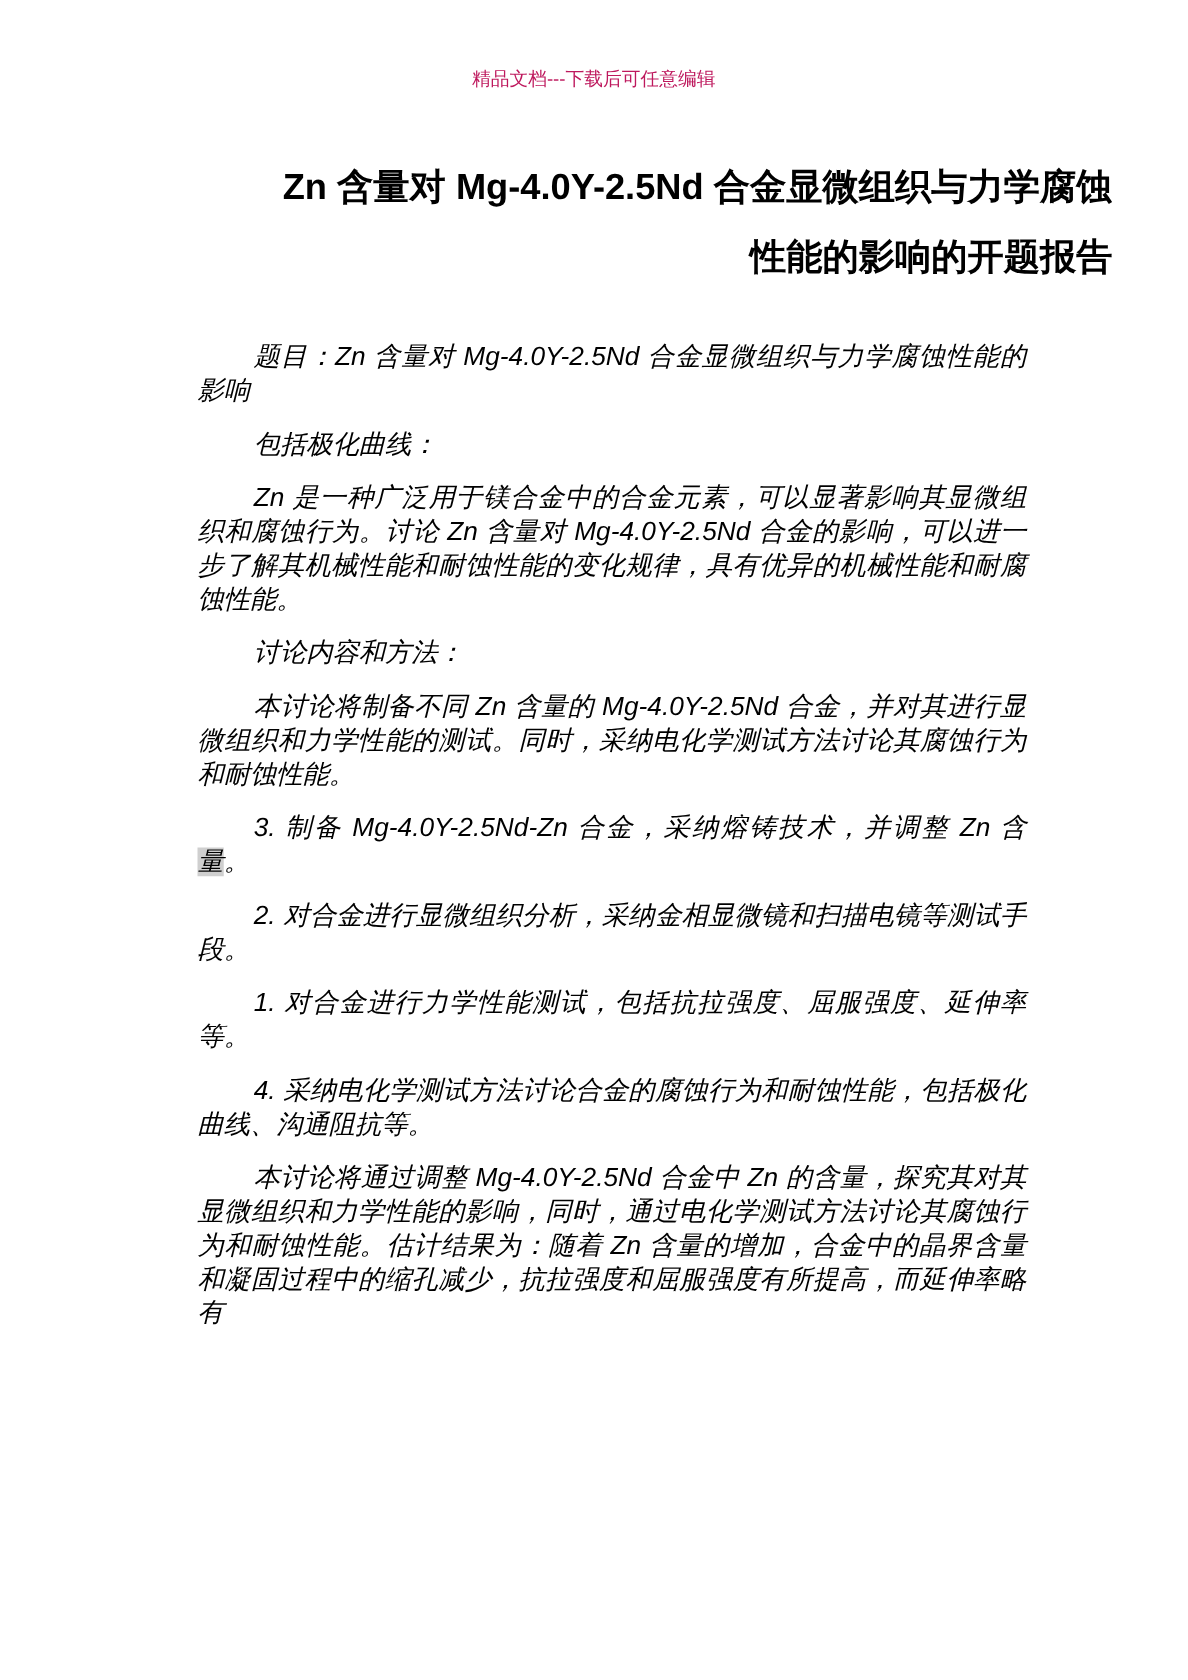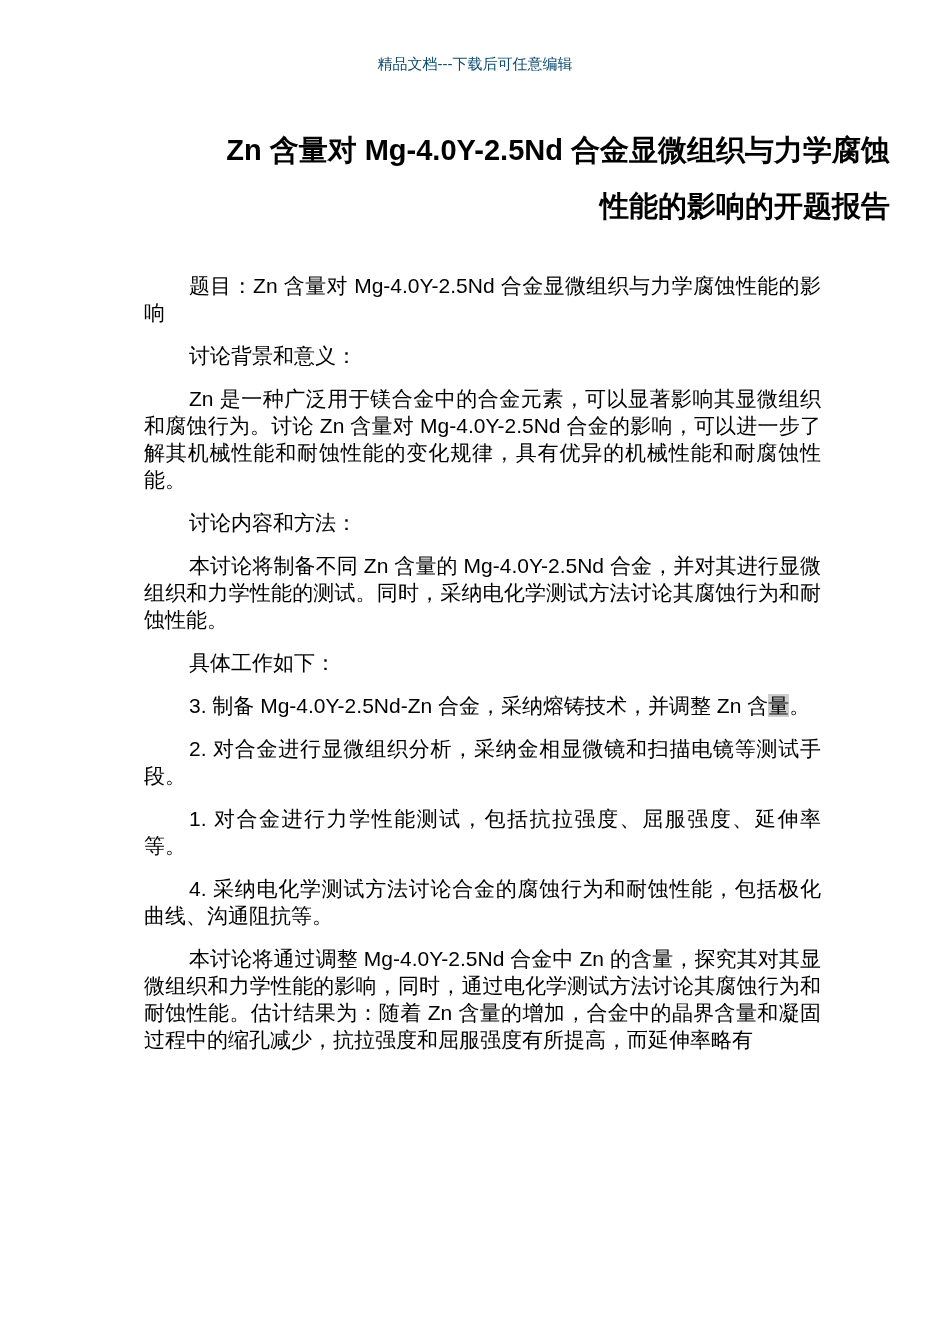--- a/index.html
+++ b/index.html
@@ -19,21 +19,21 @@
   .page {
     width: 950px;
     height: 1344px;
     background: #ffffff;
   }
   .header-note {
     padding-top: 54px;
     text-align: center;
     font-size: 15px;
     line-height: 20px;
-    color: #0c4a6e;
+    color: #be185d;
   }
   .doc-title {
     margin: 48px 60px 0 60px;
     text-align: right;
     font-size: 29px;
     font-weight: 700;
     line-height: 56px;
     color: #000000;
   }
   .doc-title .tline {
@@ -42,44 +42,44 @@
   }
   .content {
     margin: 38px 0 0 142px;
     width: 679px;
     font-size: 21px;
     line-height: 27px;
     text-align: justify;
     color: #000000;
   }
   .content p.para {
-    margin: 0 0 16px 2px;
+    margin: 0 0 16px 16px;
     text-indent: 45px;
+    font-style: italic;
   }
   .hl {
     background: var(--hl-color, #cfcfcf);
   }
 </style>
 </head>
 <body style="background: rgb(255, 255, 255); color: rgb(0, 0, 0);">
 
 <div class="page">
   <div class="header-note">精品文档---下载后可任意编辑</div>
 
   <div class="doc-title">
     <span class="tline">Zn 含量对 Mg-4.0Y-2.5Nd 合金显微组织与力学腐蚀</span>
     <span class="tline">性能的影响的开题报告</span>
   </div>
 
   <div class="content" id="paragraphs">
       <p class="para"><span>题目：Zn 含量对 Mg-4.0Y-2.5Nd 合金显微组织与力学腐蚀性能的影响</span></p>
-      <p class="para"><span>讨论背景和意义：</span></p>
+      <p class="para"><span>包括极化曲线：</span></p>
       <p class="para"><span>Zn 是一种广泛用于镁合金中的合金元素，可以显著影响其显微组织和腐蚀行为。讨论 Zn 含量对 Mg-4.0Y-2.5Nd 合金的影响，可以进一步了解其机械性能和耐蚀性能的变化规律，具有优异的机械性能和耐腐蚀性能。</span></p>
       <p class="para"><span>讨论内容和方法：</span></p>
       <p class="para"><span>本讨论将制备不同 Zn 含量的 Mg-4.0Y-2.5Nd 合金，并对其进行显微组织和力学性能的测试。同时，采纳电化学测试方法讨论其腐蚀行为和耐蚀性能。</span></p>
-      <p class="para"><span>具体工作如下：</span></p>
       <p class="para"><span>3. 制备 Mg-4.0Y-2.5Nd-Zn 合金，采纳熔铸技术，并调整 Zn 含</span><span class="hl">量</span><span>。</span></p>
       <p class="para"><span>2. 对合金进行显微组织分析，采纳金相显微镜和扫描电镜等测试手段。</span></p>
       <p class="para"><span>1. 对合金进行力学性能测试，包括抗拉强度、屈服强度、延伸率等。</span></p>
       <p class="para"><span>4. 采纳电化学测试方法讨论合金的腐蚀行为和耐蚀性能，包括极化曲线、沟通阻抗等。</span></p>
       <p class="para"><span>本讨论将通过调整 Mg-4.0Y-2.5Nd 合金中 Zn 的含量，探究其对其显微组织和力学性能的影响，同时，通过电化学测试方法讨论其腐蚀行为和耐蚀性能。估计结果为：随着 Zn 含量的增加，合金中的晶界含量和凝固过程中的缩孔减少，抗拉强度和屈服强度有所提高，而延伸率略有</span></p>
     </div>
 </div>
 
 </body></html>

